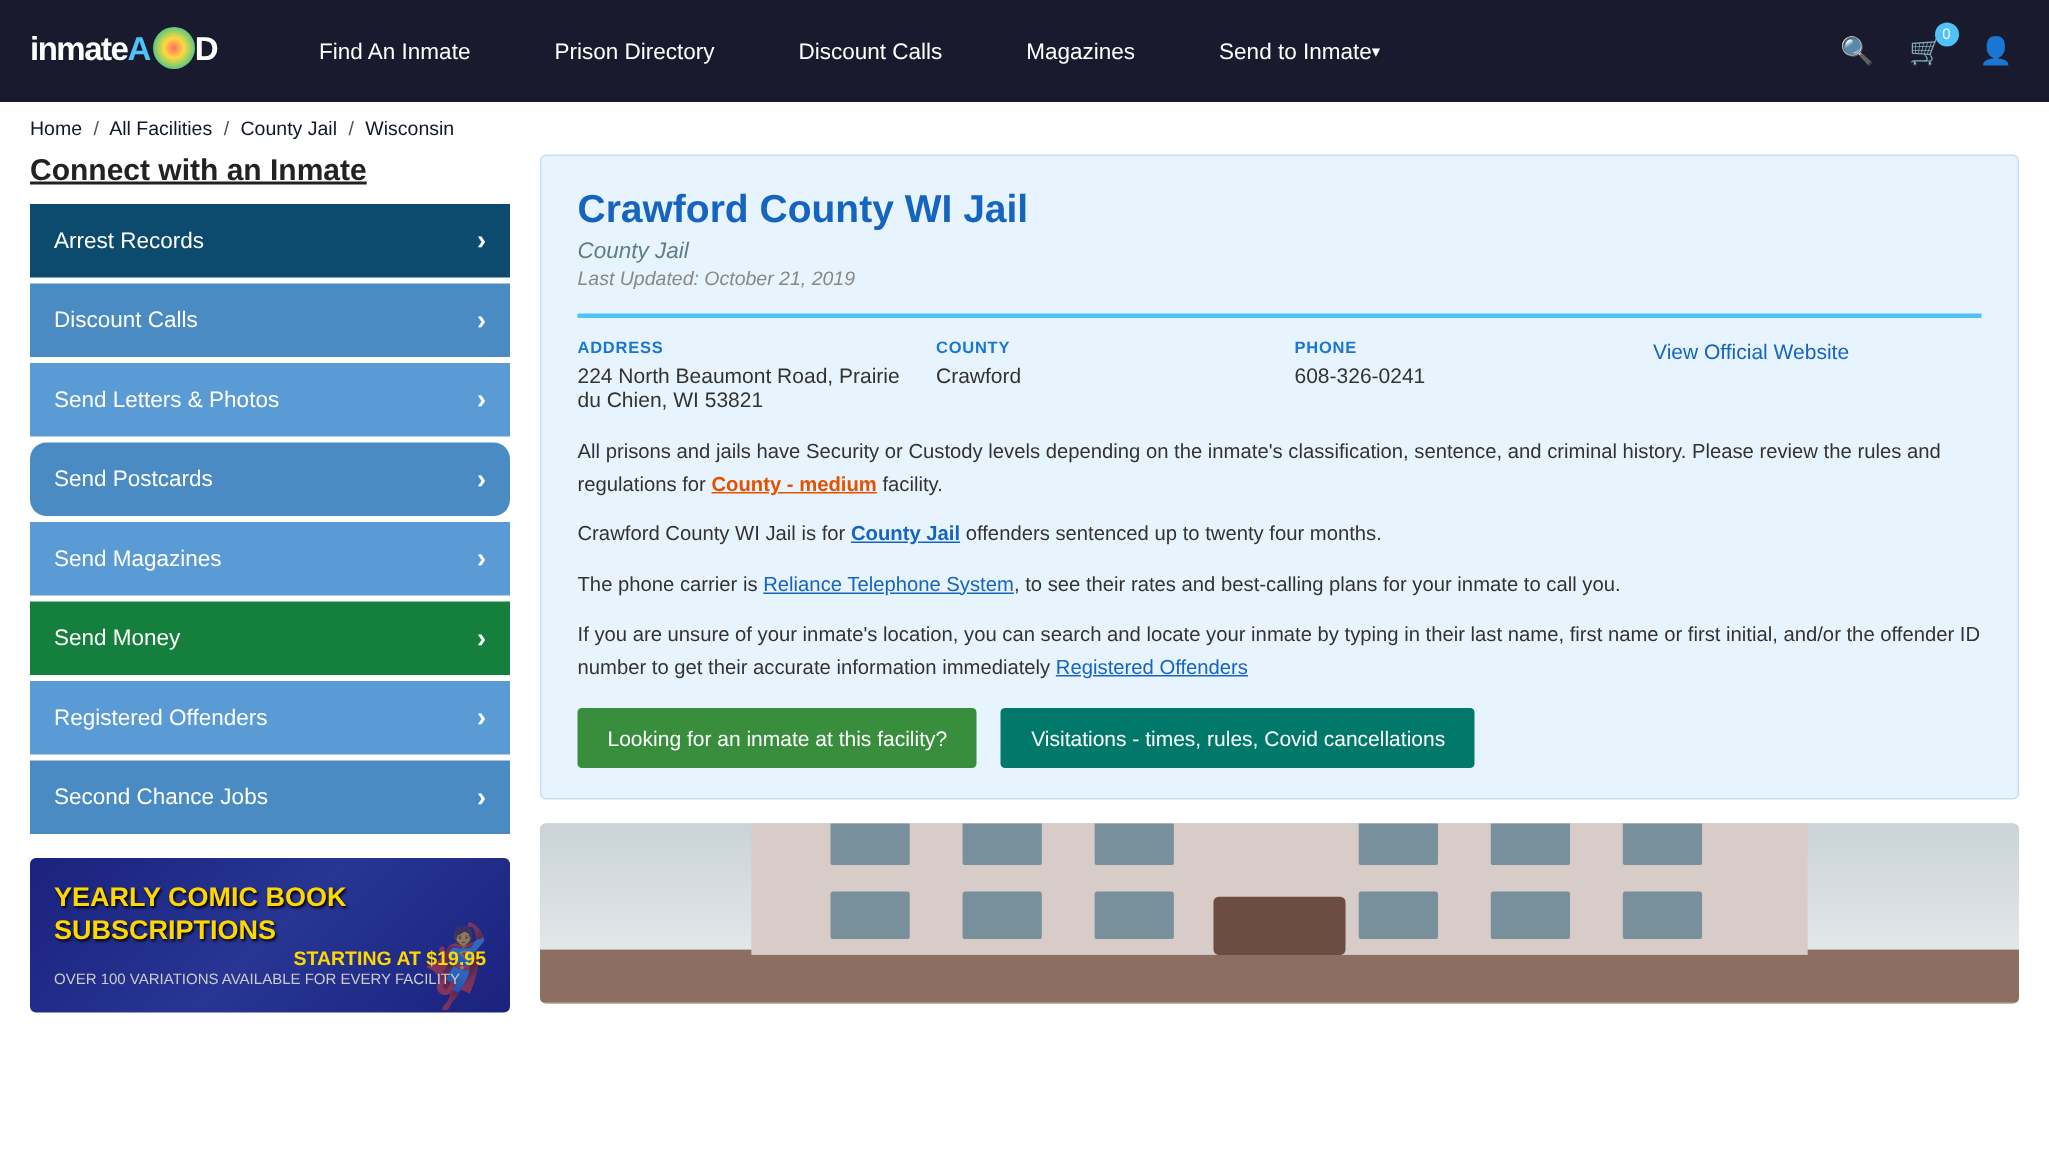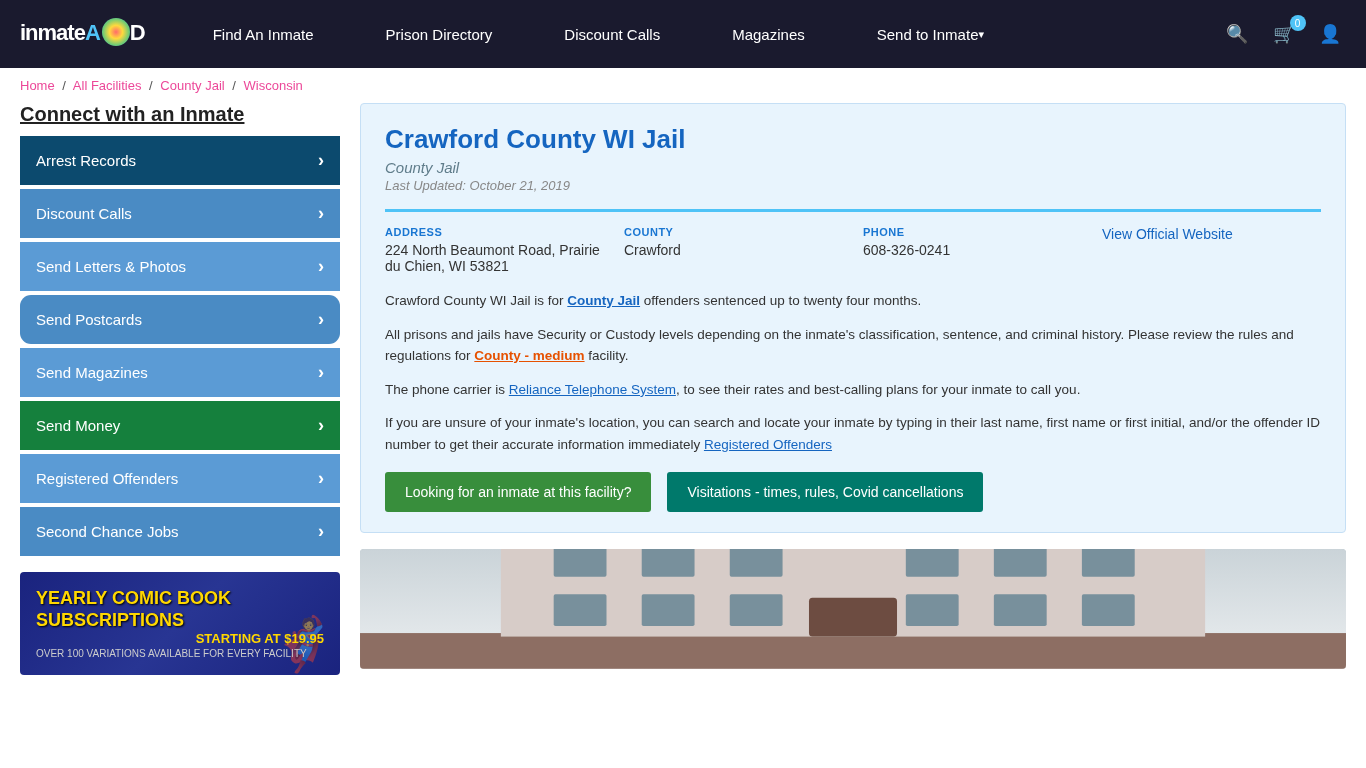--- a/index.html
+++ b/index.html
@@ -33,21 +33,21 @@
       background: radial-gradient(circle, #ff6b6b, #ffd93d, #6bcb77, #4d96ff);
       border-radius: 50%;
       margin-left: 2px;
       vertical-align: middle;
       position: relative;
       top: -2px;
     }
     .nav-links {
       display: flex;
       align-items: flex-start;
-      gap: 16px;
+      gap: 0;
       flex: 1;
     }
     .nav-link {
       color: #fff;
       text-decoration: none;
       font-size: 15px;
       padding: 0 28px;
       height: 68px;
       display: flex;
       align-items: center;
@@ -88,21 +88,21 @@
       justify-content: center;
     }
 
     
     .breadcrumb {
       padding: 10px 20px;
       font-size: 13px;
       color: #1565c0;
     }
     .breadcrumb a {
-      color: #ec4899;
+      color: #0f172a;
       text-decoration: none;
     }
     .breadcrumb span { color: #555; }
     .breadcrumb-sep { margin: 0 4px; color: #777; }
 
     
     .main-container {
       display: flex;
       padding: 0 20px 20px 20px;
       gap: 20px;
@@ -391,24 +391,24 @@
           <div class="detail-label">PHONE</div>
           <div class="detail-value">608-326-0241</div>
         </div>
         <div>
           <a class="detail-link" href="#">View Official Website</a>
         </div>
       </div>
 
       <div class="facility-desc">
         <p>
-          Crawford County WI Jail is for <a href="#"><strong>County Jail</strong></a> offenders sentenced up to twenty four months.
+          All prisons and jails have Security or Custody levels depending on the inmate's classification, sentence, and criminal history. Please review the rules and regulations for <a href="#" class="orange"><strong>County - medium</strong></a> facility.
         </p>
         <p>
-          All prisons and jails have Security or Custody levels depending on the inmate's classification, sentence, and criminal history. Please review the rules and regulations for <a href="#" class="orange"><strong>County - medium</strong></a> facility.
+          Crawford County WI Jail is for <a href="#"><strong>County Jail</strong></a> offenders sentenced up to twenty four months.
         </p>
         <p>
           The phone carrier is <a href="#">Reliance Telephone System</a>, to see their rates and best-calling plans for your inmate to call you.
         </p>
         <p>
           If you are unsure of your inmate's location, you can search and locate your inmate by typing in their last name, first name or first initial, and/or the offender ID number to get their accurate information immediately <a href="#">Registered Offenders</a>
         </p>
       </div>
 
       <div class="action-btns">

